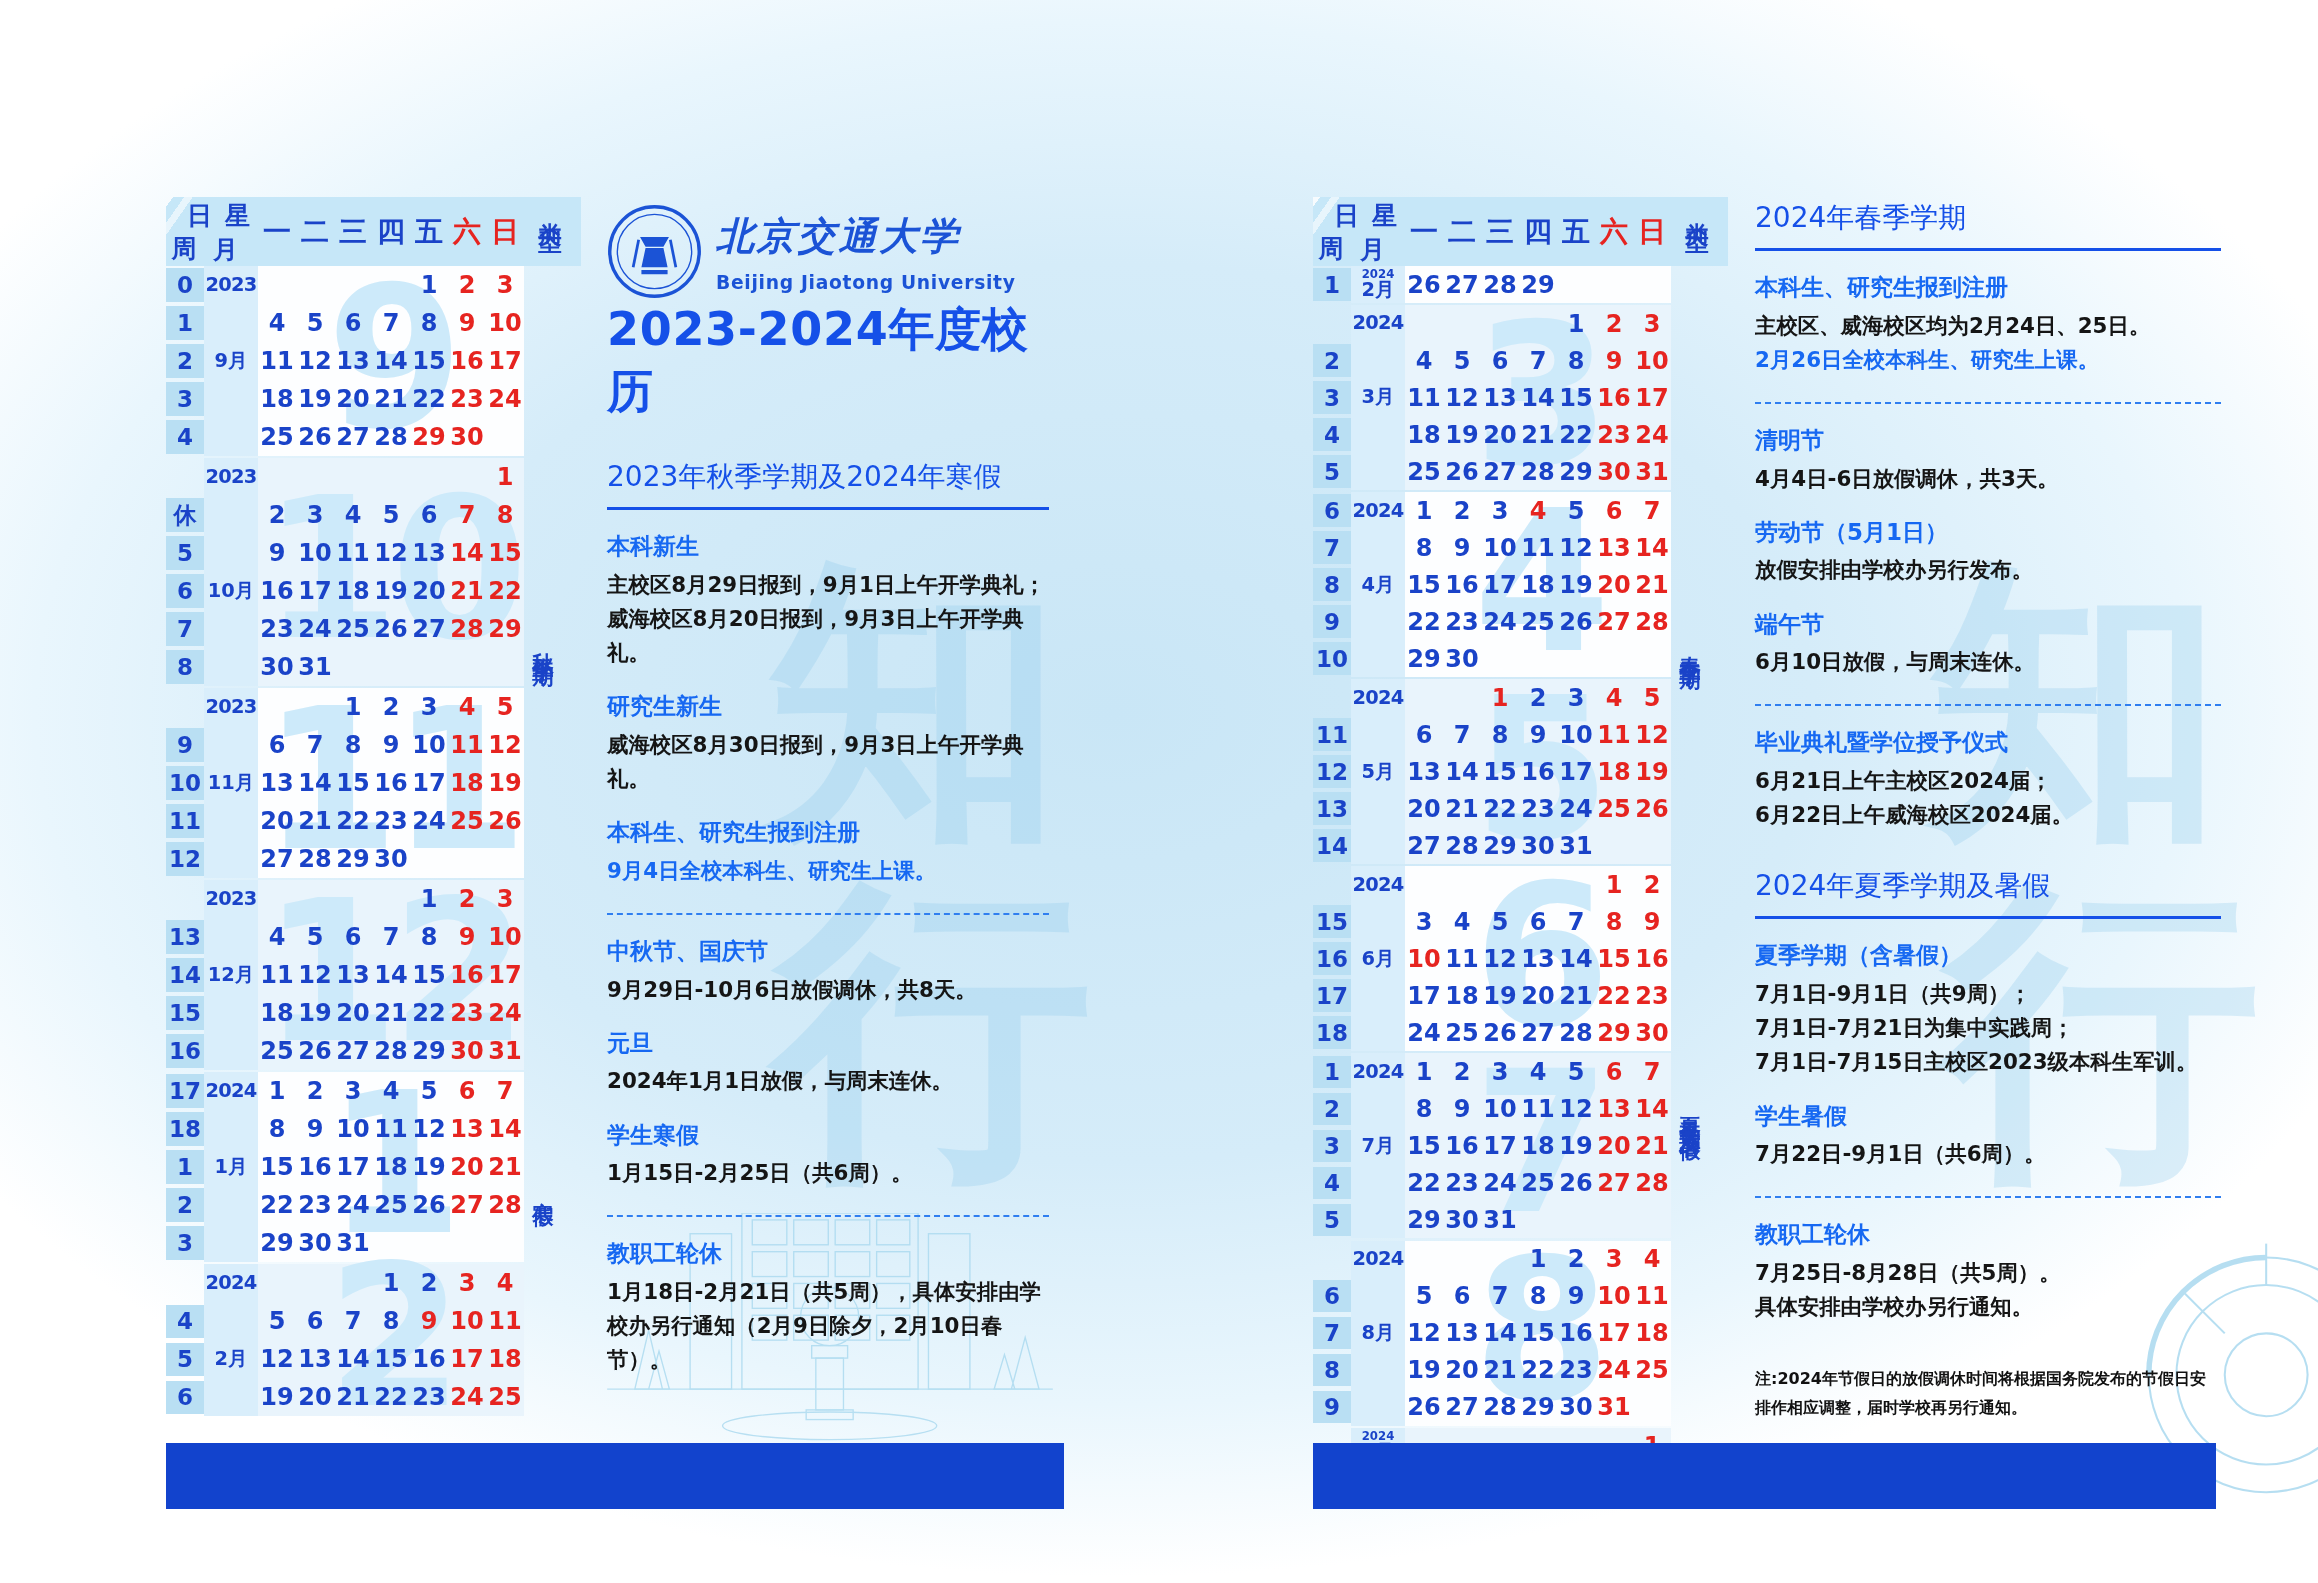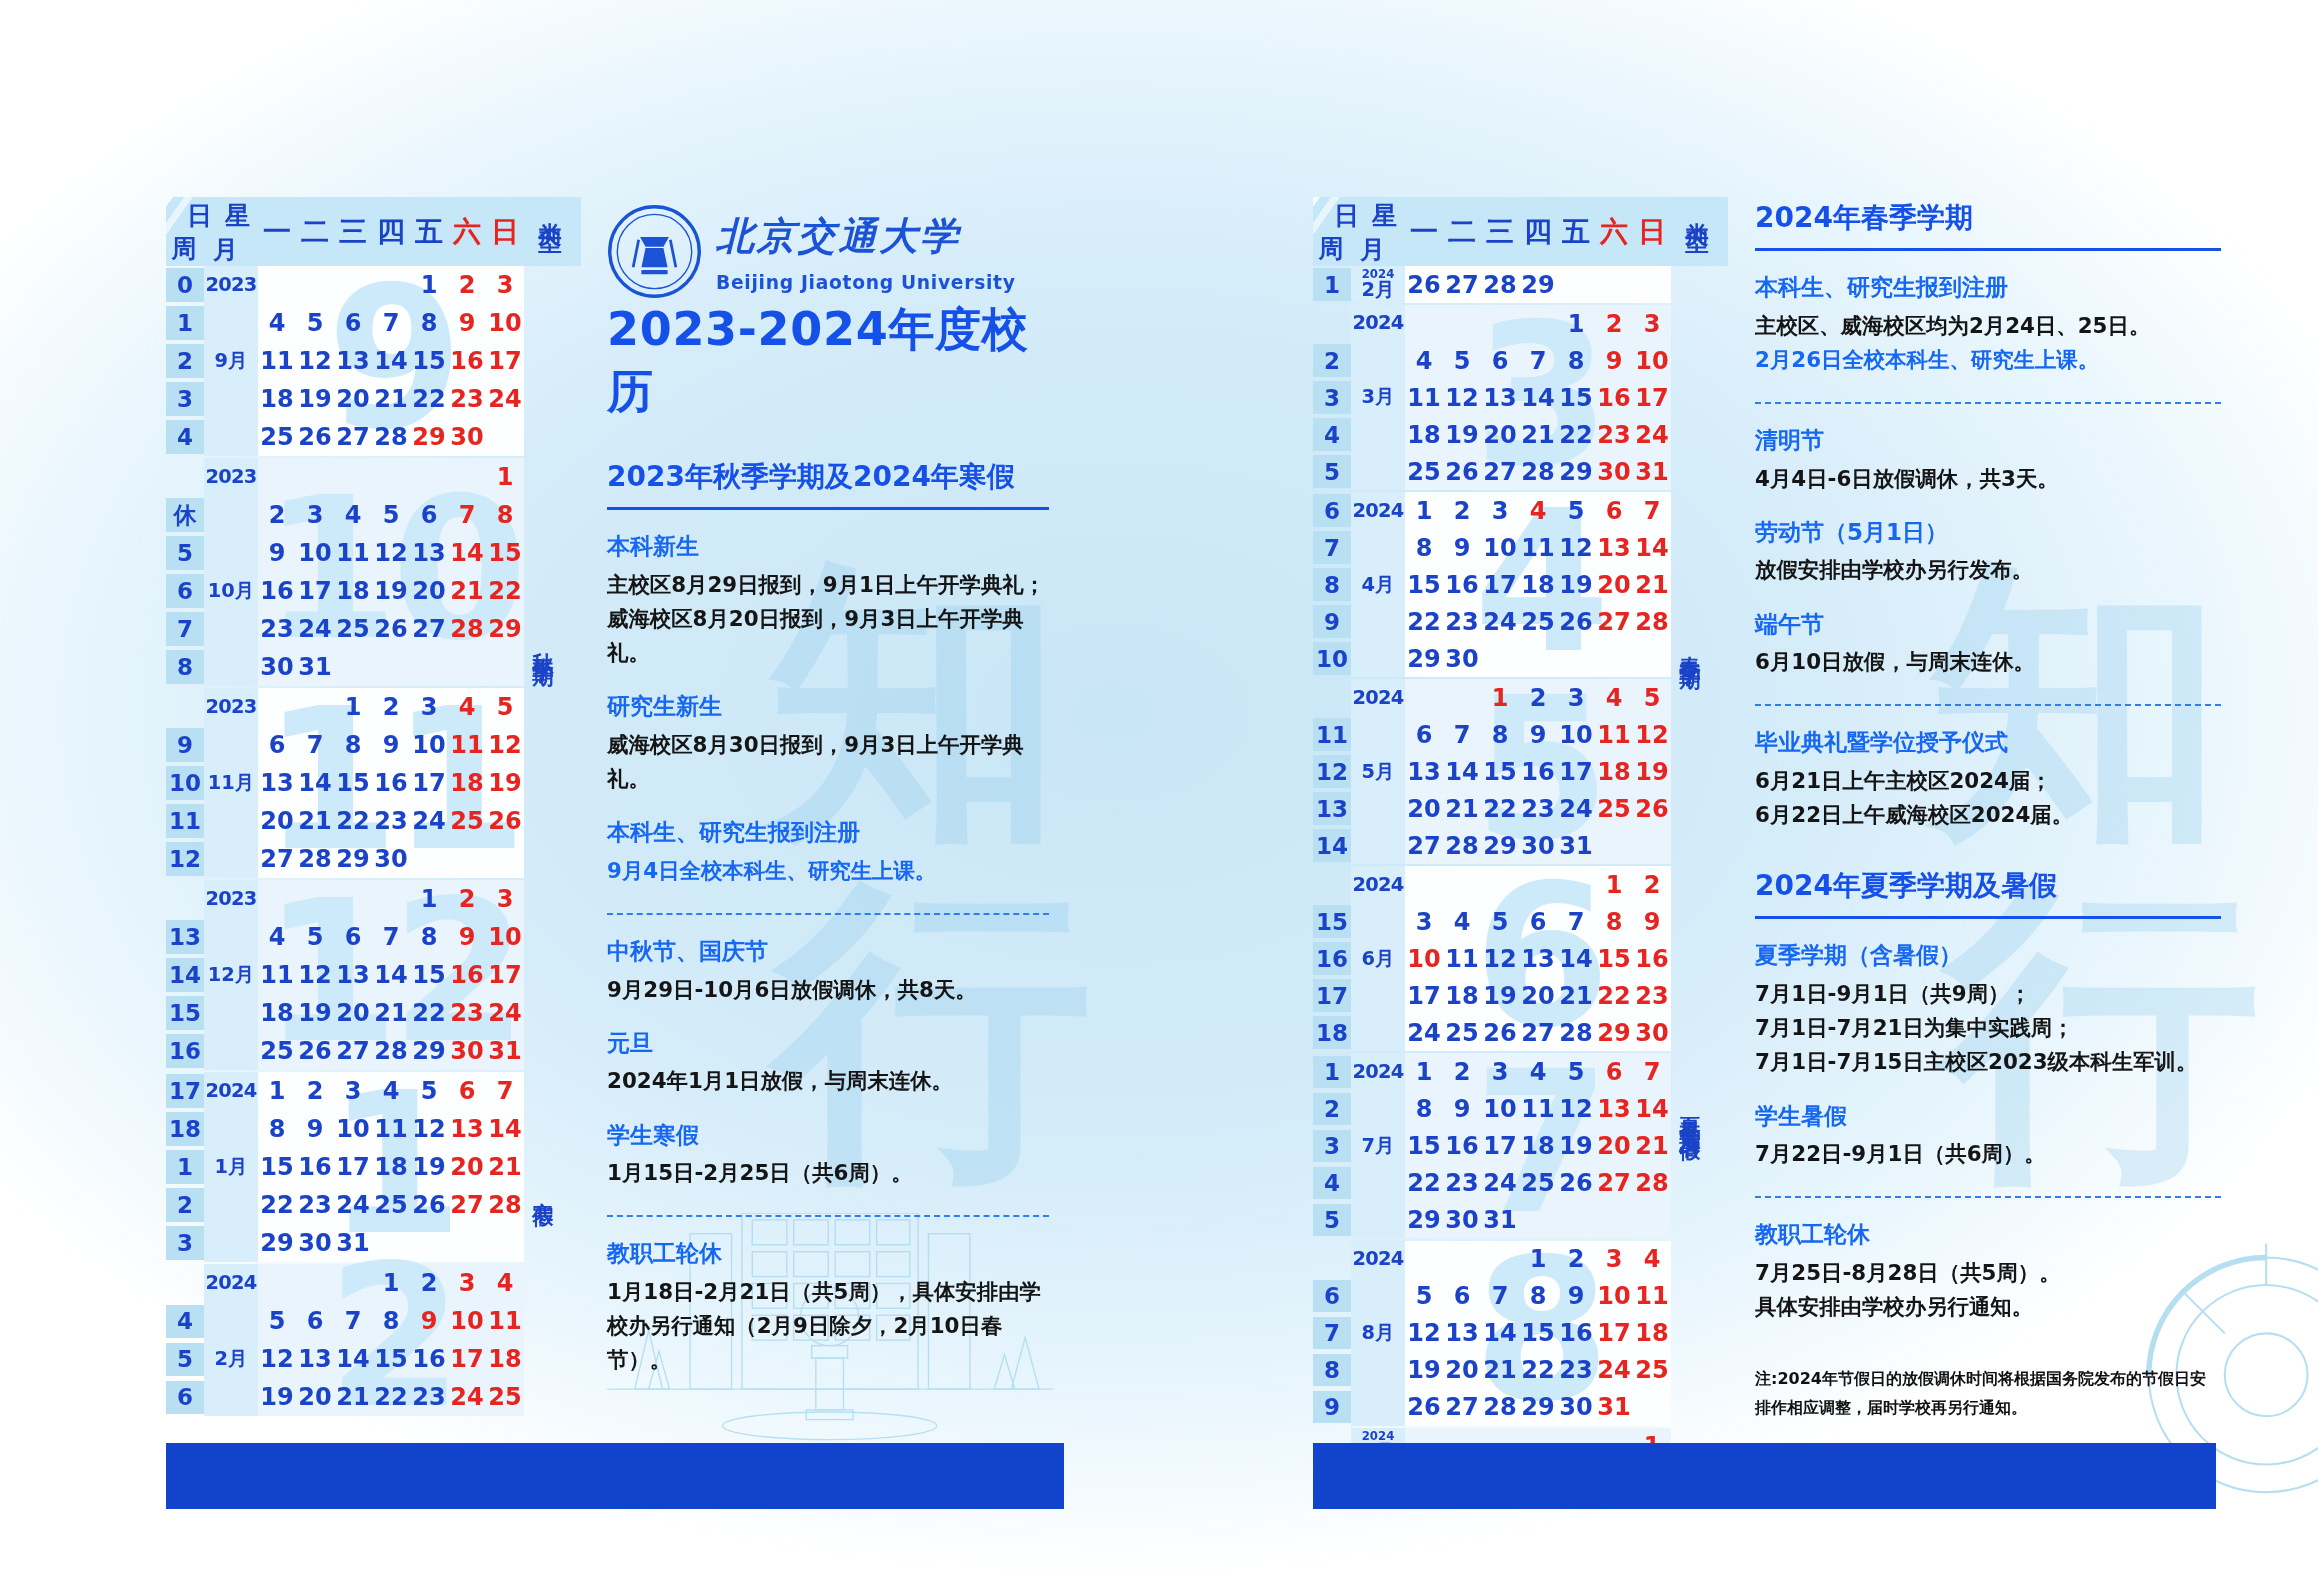--- a/index.html
+++ b/index.html
@@ -37,21 +37,21 @@
   .dates{flex:none;width:266px;display:flex;}
   .day{width:38px;display:flex;align-items:center;justify-content:center;font-size:24px;font-weight:bold;color:var(--date-blue);}
   .day.red{color:var(--date-red);}
   
   .center-col{position:absolute;left:607px;top:204px;width:442px;z-index:2;}
   .logo-row{display:flex;align-items:center;gap:14px;}
   .seal{flex:none;}
   .logo-cn{font-size:38px;font-weight:bold;font-style:italic;color:#1b53d6;letter-spacing:2.8px;}
   .logo-en{font-size:18.7px;font-weight:bold;color:#1b53d6;margin-top:10px;letter-spacing:0.7px;}
   .page-title{font-size:46px;font-weight:bold;color:var(--accent);letter-spacing:0.7px;}
-  .sec-head{margin-top:35px;font-size:28px;font-weight:bold;color:var(--accent);padding-bottom:11px;border-bottom:3.5px solid var(--accent);}
+  .sec-head{margin-top:35px;font-size:28px;font-weight:normal;color:var(--accent);padding-bottom:11px;border-bottom:3.5px solid var(--accent);}
   .item-h{margin:21px 0 5.5px;font-size:23px;font-weight:bold;color:#1668f2;}
   .item-line{font-size:21.4px;font-weight:600;color:#151515;line-height:1.6;}
   .item-line.blue{color:#1668f2;}
   .dashed{border:none;border-top:2.1px dashed #2f7ef0;margin:25px 0 2.8px;}
   .right-col{position:absolute;left:1755px;top:199px;width:466px;z-index:2;}
   .right-col .sec-head.first{margin-top:0;}
   .note{margin-top:41px;font-size:16px;font-weight:bold;color:#111;line-height:1.8;}
   
   .bar{position:absolute;top:1443px;height:66px;background:var(--bar);z-index:3;}
   .bar.l{left:166px;width:898px;}

